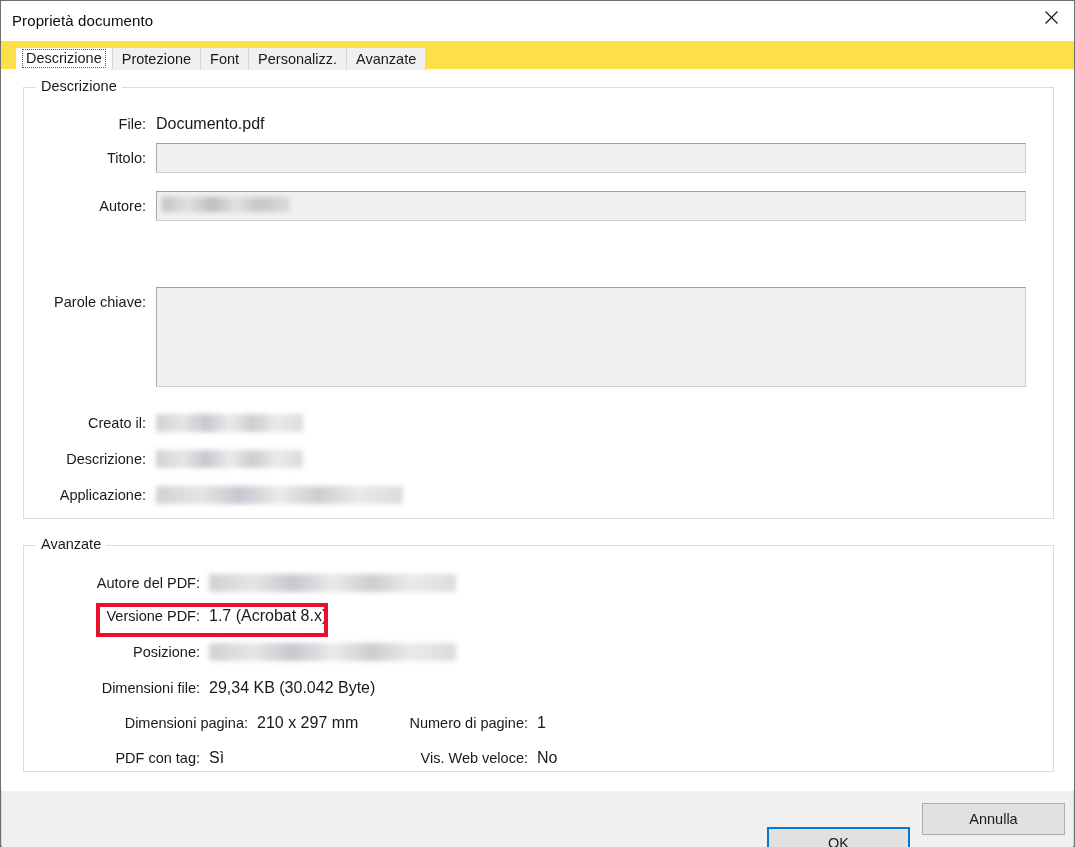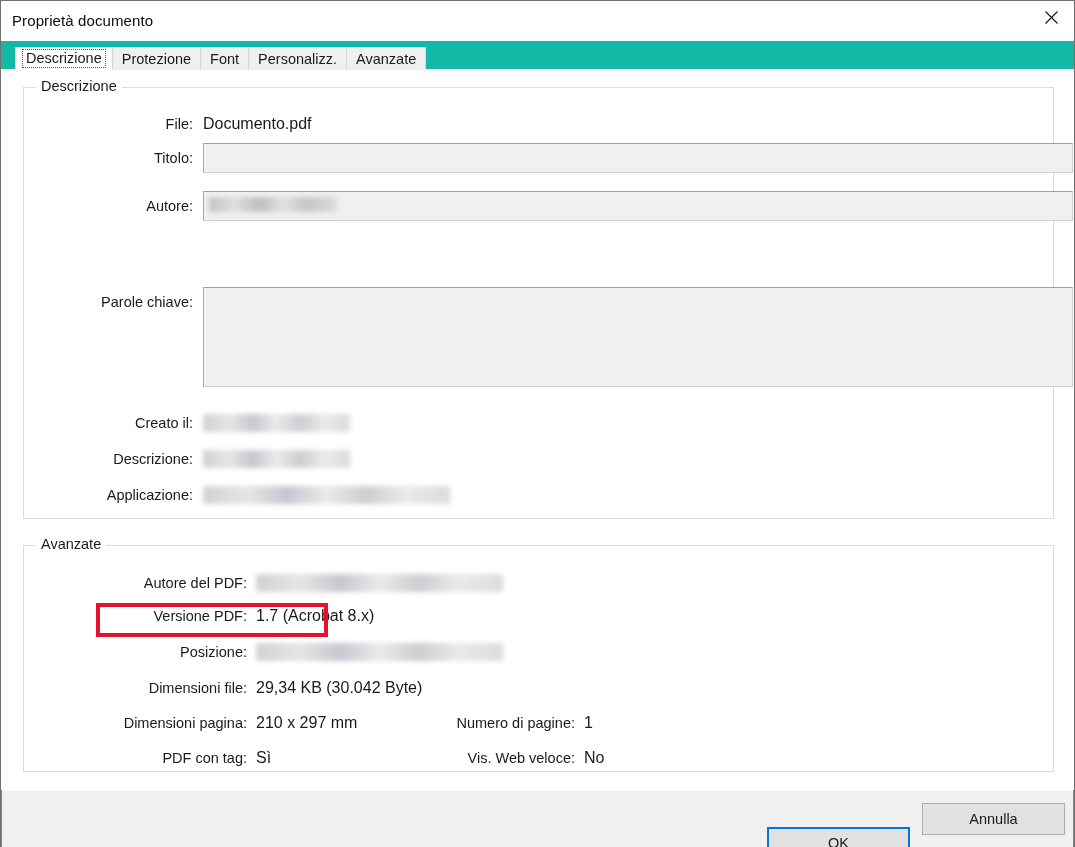--- a/index.html
+++ b/index.html
@@ -16,21 +16,21 @@
     overflow: hidden;
   }
 
   
   #window {
     position: relative;
     width: 1075px;
     height: 847px;
     box-sizing: border-box;
     border: 1px solid #6f6f6f;
-    background: #14b8a6;
+    background: #fde047;
     display: flex;
     flex-direction: column;
   }
 
   
   #titlebar {
     position: relative;
     height: 40px;
     flex: 0 0 40px;
     background: #ffffff;
@@ -134,21 +134,20 @@
     top: 476px;
     width: 1031px;
     height: 227px;
   }
 
   
   .row {
     position: absolute;
     display: flex;
     align-items: center;
-    margin-left: 47px;
   }
   .lbl {
     text-align: right;
     color: #1a1a1a;
     font-size: 14.5px;
     white-space: nowrap;
   }
   .val {
     color: #1a1a1a;
     font-size: 16px;
@@ -341,21 +340,21 @@
     <div class="row" style="left:22px; top:574px;">
       <span class="lbl" style="width:177px;">Posizione:</span>
       <span class="val redacted" style="margin-left:9px;">C:\Users\stefano.pabolino\Desktop</span>
     </div>
 
     <div class="row" style="left:22px; top:610px;">
       <span class="lbl" style="width:177px;">Dimensioni file:</span>
       <span class="val" style="margin-left:9px;">29,34 KB (30.042 Byte)</span>
     </div>
 
-    <div class="row" style="left:22px; top:645px;">
+    <div class="row" style="left:22px; top:645px;padding-left:48px;">
       <span class="lbl" style="width:177px;">Dimensioni pagina:</span>
       <span class="val" style="margin-left:9px;">210 x 297 mm</span>
     </div>
     <div class="row" style="left:390px; top:645px;">
       <span class="lbl" style="width:137px;">Numero di pagine:</span>
       <span class="val" style="margin-left:9px;">1</span>
     </div>
 
     <div class="row" style="left:22px; top:680px;">
       <span class="lbl" style="width:177px;">PDF con tag:</span>

